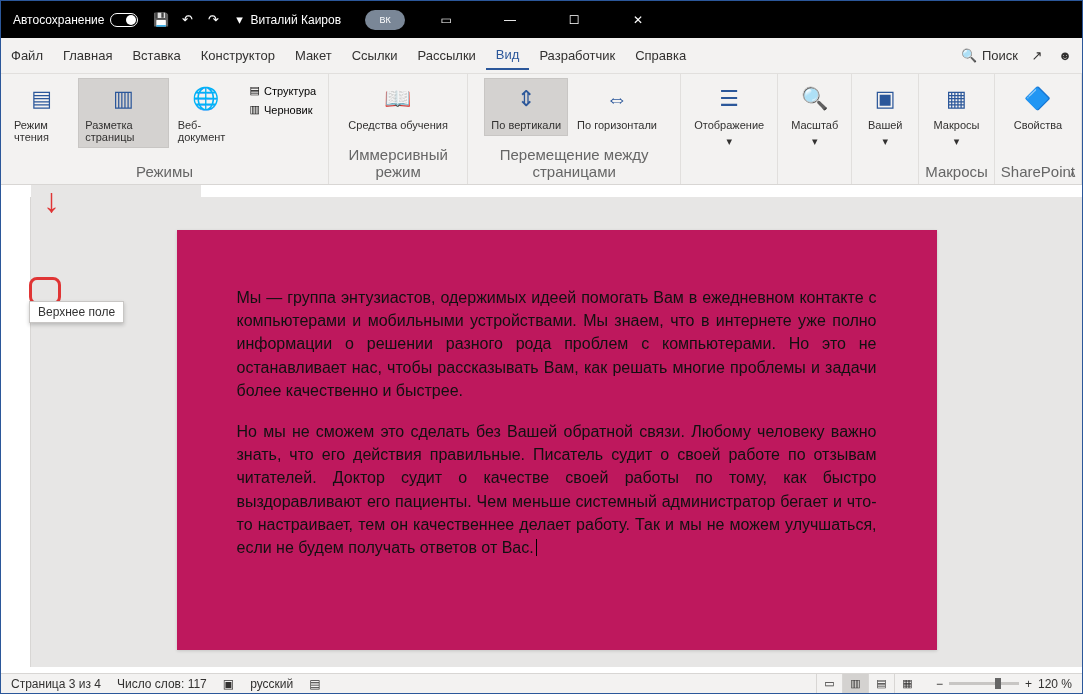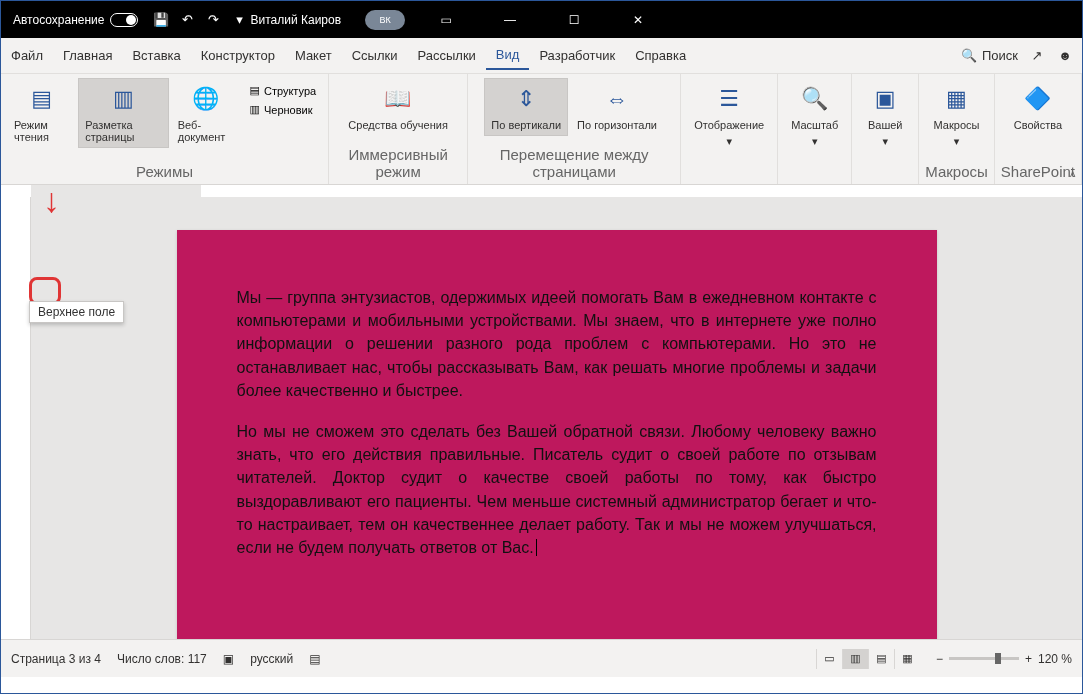--- a/index.html
+++ b/index.html
@@ -33,21 +33,21 @@
 .ruler-h .shade{position:absolute;left:0;top:0;bottom:0;width:170px;background:#e7e6e5}
 .workspace{position:absolute;top:196px;bottom:26px;left:0;right:0;display:flex;background:#e7e6e5}
 .ruler-v{width:30px;background:#fff;border-right:1px solid #d8d6d4;position:relative;font-size:9px;color:#666}
 .doc-area{flex:1;overflow:auto;padding-top:20px}
 .page{width:760px;margin:13px auto;background:#be185d;box-shadow:0 1px 3px rgba(0,0,0,.15);padding:56px 60px;min-height:420px}
 .page p{font-size:16px;line-height:1.45;text-align:justify;margin-bottom:18px;color:#111}
 .annot{position:absolute;left:24px;top:224px;z-index:50}
 .annot .arrow{position:absolute;left:18px;top:-44px;font-size:34px;color:#e03535;font-weight:bold}
 .annot .circle{width:32px;height:28px;border:3px solid #e03535;border-radius:8px;position:absolute;left:4px;top:52px}
 .tooltip{position:absolute;left:28px;top:300px;background:#fff;border:1px solid #c8c6c4;padding:3px 8px;font-size:12px;color:#333;box-shadow:0 2px 4px rgba(0,0,0,.2);z-index:51}
-.statusbar{position:absolute;bottom:16px;left:0;right:0;height:38px;background:#f3f2f1;border-top:1px solid #d8d6d4;display:flex;align-items:center;font-size:12px;color:#323130;padding:0 10px;gap:16px}
+.statusbar{position:absolute;bottom:0;left:0;right:0;height:20px;background:#f3f2f1;border-top:1px solid #d8d6d4;display:flex;align-items:center;font-size:12px;color:#323130;padding:0 10px;gap:16px}
 .statusbar .spacer{flex:1}
 .statusbar .viewbtns{display:flex;gap:0}
 .statusbar .viewbtns span{width:26px;height:20px;display:flex;align-items:center;justify-content:center;border-left:1px solid #d8d6d4;font-size:11px}
 .statusbar .viewbtns span.active{background:#d4d2d0}
 .zoom{display:flex;align-items:center;gap:6px}
 .slider{width:70px;height:3px;background:#c8c6c4;position:relative}
 .slider::after{content:"";position:absolute;left:46px;top:-4px;width:6px;height:11px;background:#666}
 .cursor{display:inline-block;width:1px;height:17px;background:#000;vertical-align:text-bottom;margin-left:2px}
 </style>
 </head>

